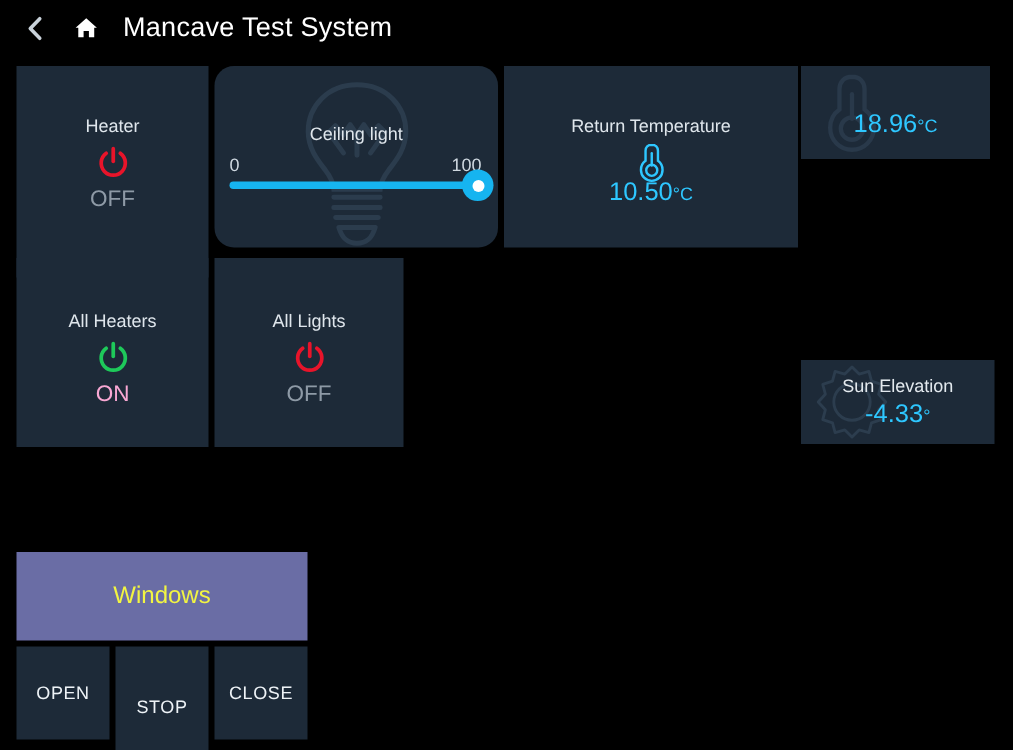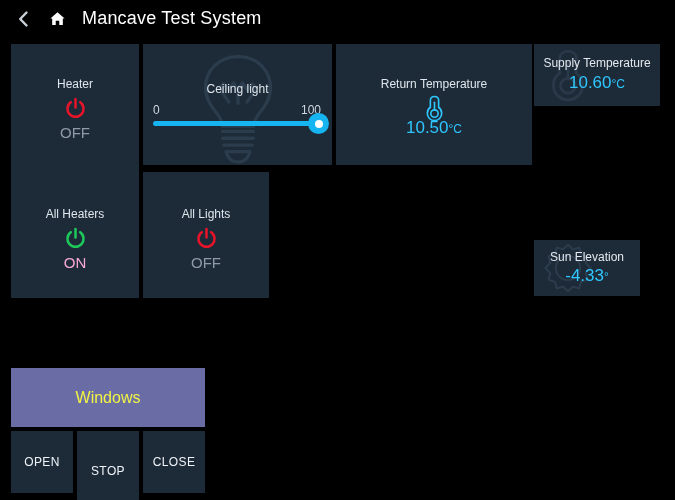--- a/index.html
+++ b/index.html
@@ -186,21 +186,21 @@
   <div class="card-title" style="top:33px;">Heater</div>
   <div class="icon-center" style="top:53px;">
     <svg width="23" height="23" viewBox="0 0 24 24">
       <path d="M7.1 5.4 A8.4 8.4 0 1 0 16.9 5.4" fill="none" stroke="#e8142a" stroke-width="2.6" stroke-linecap="round"></path>
       <line x1="12" y1="2.2" x2="12" y2="11" stroke="#e8142a" stroke-width="2.6" stroke-linecap="round"></line>
     </svg>
   </div>
   <div class="card-state state-off" style="top:80px;">OFF</div>
 </div>
 
-<div class="card" style="left:143px; top:44px; width:189px; height:121px;">
+<div class="card" style="left:143px; top:44px; width:189px; height:121px;border-radius:13px;">
   <div class="wm" style="left:50%; top:8px; transform:translateX(-50%);">
     <svg width="98" height="112" viewBox="0 0 64 74">
       <path d="M32 3 C19 3 10.5 12.5 10.5 23.5 C10.5 31 14.5 36 18 40.5 C20.5 43.7 21.5 46 21.8 49 L42.2 49 C42.5 46 43.5 43.7 46 40.5 C49.5 36 53.5 31 53.5 23.5 C53.5 12.5 45 3 32 3 Z" fill="none" stroke="#2b3c4d" stroke-width="2.2"></path>
       <path d="M21.8 52.5 L42.2 52.5 M21.8 57 L42.2 57 M22.6 61.5 L41.4 61.5" fill="none" stroke="#2b3c4d" stroke-width="2.2" stroke-linecap="round"></path>
       <path d="M24 65.8 C25.5 71 28 72.8 32 72.8 C36 72.8 38.5 71 40 65.8 Z" fill="none" stroke="#2b3c4d" stroke-width="2.2" stroke-linejoin="round"></path>
       <path d="M21 26 L26 33 M32 24 L32 34 M43 26 L38 33" fill="none" stroke="#2b3c4d" stroke-width="2.2" stroke-linecap="round"></path>
       <path d="M19 24.5 L22.5 21 L26 25 L29 20.5 L32 25 L35 20.5 L38 25 L41.5 21 L45 24.5" fill="none" stroke="#2b3c4d" stroke-width="2.2" stroke-linejoin="round"></path>
     </svg>
   </div>
   <div class="card-title" style="top:38px;">Ceiling light</div>
@@ -227,23 +227,22 @@
 </div>
 
 <div class="card" style="left:534px; top:44px; width:126px; height:62px;">
   <div class="wm" style="left:14px; top:4px;">
     <svg width="40" height="55" viewBox="0 0 22 30">
       <path d="M11 1.6 C8.2 1.6 6.4 3.5 6.4 6.1 L6.4 13.6 C4.3 15.1 3.0 17.5 3.0 20.3 C3.0 24.9 6.6 28.4 11 28.4 C15.4 28.4 19 24.9 19 20.3 C19 17.5 17.7 15.1 15.6 13.6 L15.6 6.1 C15.6 3.5 13.8 1.6 11 1.6 Z" fill="none" stroke="#29394a" stroke-width="1.6"></path>
       <circle cx="11" cy="20.6" r="4.1" fill="none" stroke="#29394a" stroke-width="1.6"></circle>
       <line x1="11" y1="8" x2="11" y2="17" stroke="#29394a" stroke-width="1.6" stroke-linecap="round"></line>
     </svg>
   </div>
-  <div class="sensor-title" style="top:12px;">Supply Temperature</div>
   <div class="sensor-value" style="top:29px;">
-    <span>10.60</span><span class="unit">°C</span>
+    <span>18.96</span><span class="unit">°C</span>
   </div>
 </div>
 
 <div class="card" style="left:11px; top:172px; width:128px; height:126px;">
   <div class="card-title" style="top:35px;">All Heaters</div>
   <div class="icon-center" style="top:55px;">
     <svg width="23" height="23" viewBox="0 0 24 24">
       <path d="M7.1 5.4 A8.4 8.4 0 1 0 16.9 5.4" fill="none" stroke="#1ec95a" stroke-width="2.6" stroke-linecap="round"></path>
       <line x1="12" y1="2.2" x2="12" y2="11" stroke="#1ec95a" stroke-width="2.6" stroke-linecap="round"></line>
     </svg>
@@ -255,21 +254,21 @@
   <div class="card-title" style="top:35px;">All Lights</div>
   <div class="icon-center" style="top:55px;">
     <svg width="23" height="23" viewBox="0 0 24 24">
       <path d="M7.1 5.4 A8.4 8.4 0 1 0 16.9 5.4" fill="none" stroke="#e8142a" stroke-width="2.6" stroke-linecap="round"></path>
       <line x1="12" y1="2.2" x2="12" y2="11" stroke="#e8142a" stroke-width="2.6" stroke-linecap="round"></line>
     </svg>
   </div>
   <div class="card-state state-off" style="top:82px;">OFF</div>
 </div>
 
-<div class="card" style="left:534px; top:240px; width:106px; height:56px;">
+<div class="card" style="left:534px; top:240px; width:129px; height:56px;">
   <div class="wm" style="left:8px; top:2px;">
     <svg width="52" height="52" viewBox="0 0 60 60">
       <path d="M30 3 L35.5 8.5 L43 6.5 L45 14 L52.5 16.5 L50.5 24 L56 30 L50.5 36 L52.5 43.5 L45 46 L43 53.5 L35.5 51.5 L30 57 L24.5 51.5 L17 53.5 L15 46 L7.5 43.5 L9.5 36 L4 30 L9.5 24 L7.5 16.5 L15 14 L17 6.5 L24.5 8.5 Z" fill="none" stroke="#2c3d4e" stroke-width="2.2" stroke-linejoin="round"></path>
       <circle cx="30" cy="30" r="14" fill="none" stroke="#2c3d4e" stroke-width="2.2"></circle>
     </svg>
   </div>
   <div class="sensor-title" style="top:10px;">Sun Elevation</div>
   <div class="sensor-value" style="top:26px;">
     <span>-4.33</span><span class="unit">°</span>
   </div>

